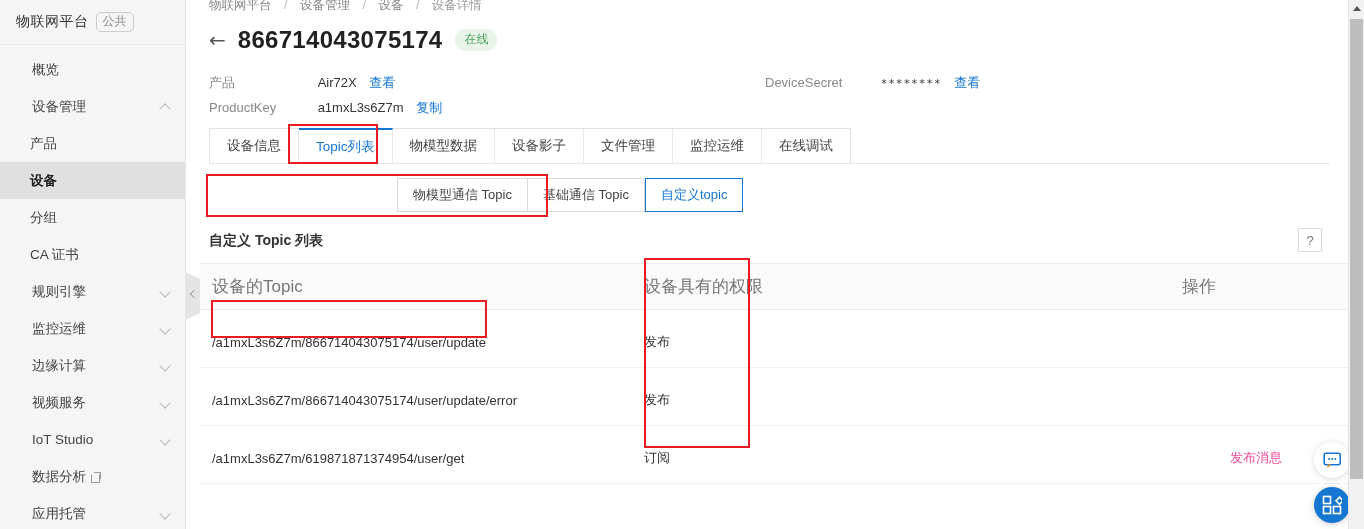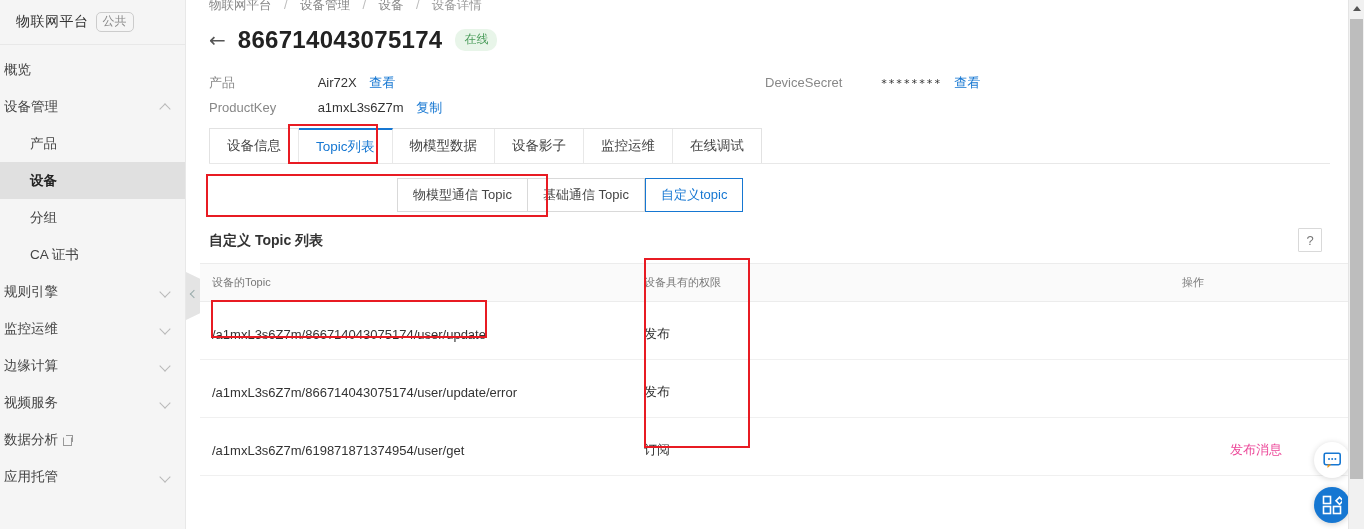--- a/index.html
+++ b/index.html
@@ -35,21 +35,21 @@
     border: 1px solid #ccc;
     border-radius: 5px;
     padding: 1px 6px 2px 6px;
     line-height: 1.2;
   }
   .nav-list { padding-top: 6px; }
   .nav-item {
     position: relative;
     height: 37px;
     display: flex; align-items: center;
-    padding-left: 4px; padding-right: 14px;
+    padding-left: 32px; padding-right: 14px;
     font-size: 13.5px;
     color: #444;
     cursor: pointer;
     user-select: none;
   }
   .nav-item.sub { padding-left: 30px; font-size: 13.5px; }
   .nav-item.active {
     background: #e0e0e0;
     color: #222;
     font-weight: bold;
@@ -263,21 +263,21 @@
     left: 13px; top: 263px;
     width: 1151px;
     border-collapse: collapse;
     table-layout: fixed;
   }
   #topic-table th {
     background: #fafafa;
     text-align: left;
     font-weight: normal;
     color: #777;
-    font-size: 11px;
+    font-size: 17px;
     padding: 11px 0 11px 12px;
     border-bottom: 1px solid #ececec;
     border-top: 1px solid #ececec;
   }
   #topic-table td {
     font-size: 13px;
     color: #333;
     padding: 23px 0 16px 12px;
     border-bottom: 1px solid #f0f0f0;
     height: 47px;
@@ -400,20 +400,24 @@
       <div class="nav-item">
         <span class="label">监控运维</span>
         <span class="chev"></span>
       </div>
       <div class="nav-item">
         <span class="label">边缘计算</span>
         <span class="chev"></span>
       </div>
       <div class="nav-item">
         <span class="label">视频服务</span>
+        <span class="chev"></span>
+      </div>
+      <div class="nav-item">
+        <span class="label">IoT Studio</span>
         <span class="chev"></span>
       </div>
       <div class="nav-item">
         <span class="label"><span>数据分析</span><span class="ext-icon"></span></span>
       </div>
       <div class="nav-item">
         <span class="label">应用托管</span>
         <span class="chev"></span>
       </div>
     </div>
@@ -457,20 +461,21 @@
       <span class="mlabel">DeviceSecret</span>
       <span class="mvalue mask">********</span>
       <span class="mlink">查看</span>
     </div>
 
     <div id="tabs">
       <div class="tab">设备信息</div>
       <div class="tab active">Topic列表</div>
       <div class="tab">物模型数据</div>
       <div class="tab">设备影子</div>
+      <div class="tab">文件管理</div>
       <div class="tab">监控运维</div>
       <div class="tab">在线调试</div>
     </div>
     <div id="tabs-underline"></div>
 
     <div id="subtabs">
       <div class="subtab">物模型通信 Topic</div>
       <div class="subtab">基础通信 Topic</div>
       <div class="subtab active">自定义topic</div>
     </div>

